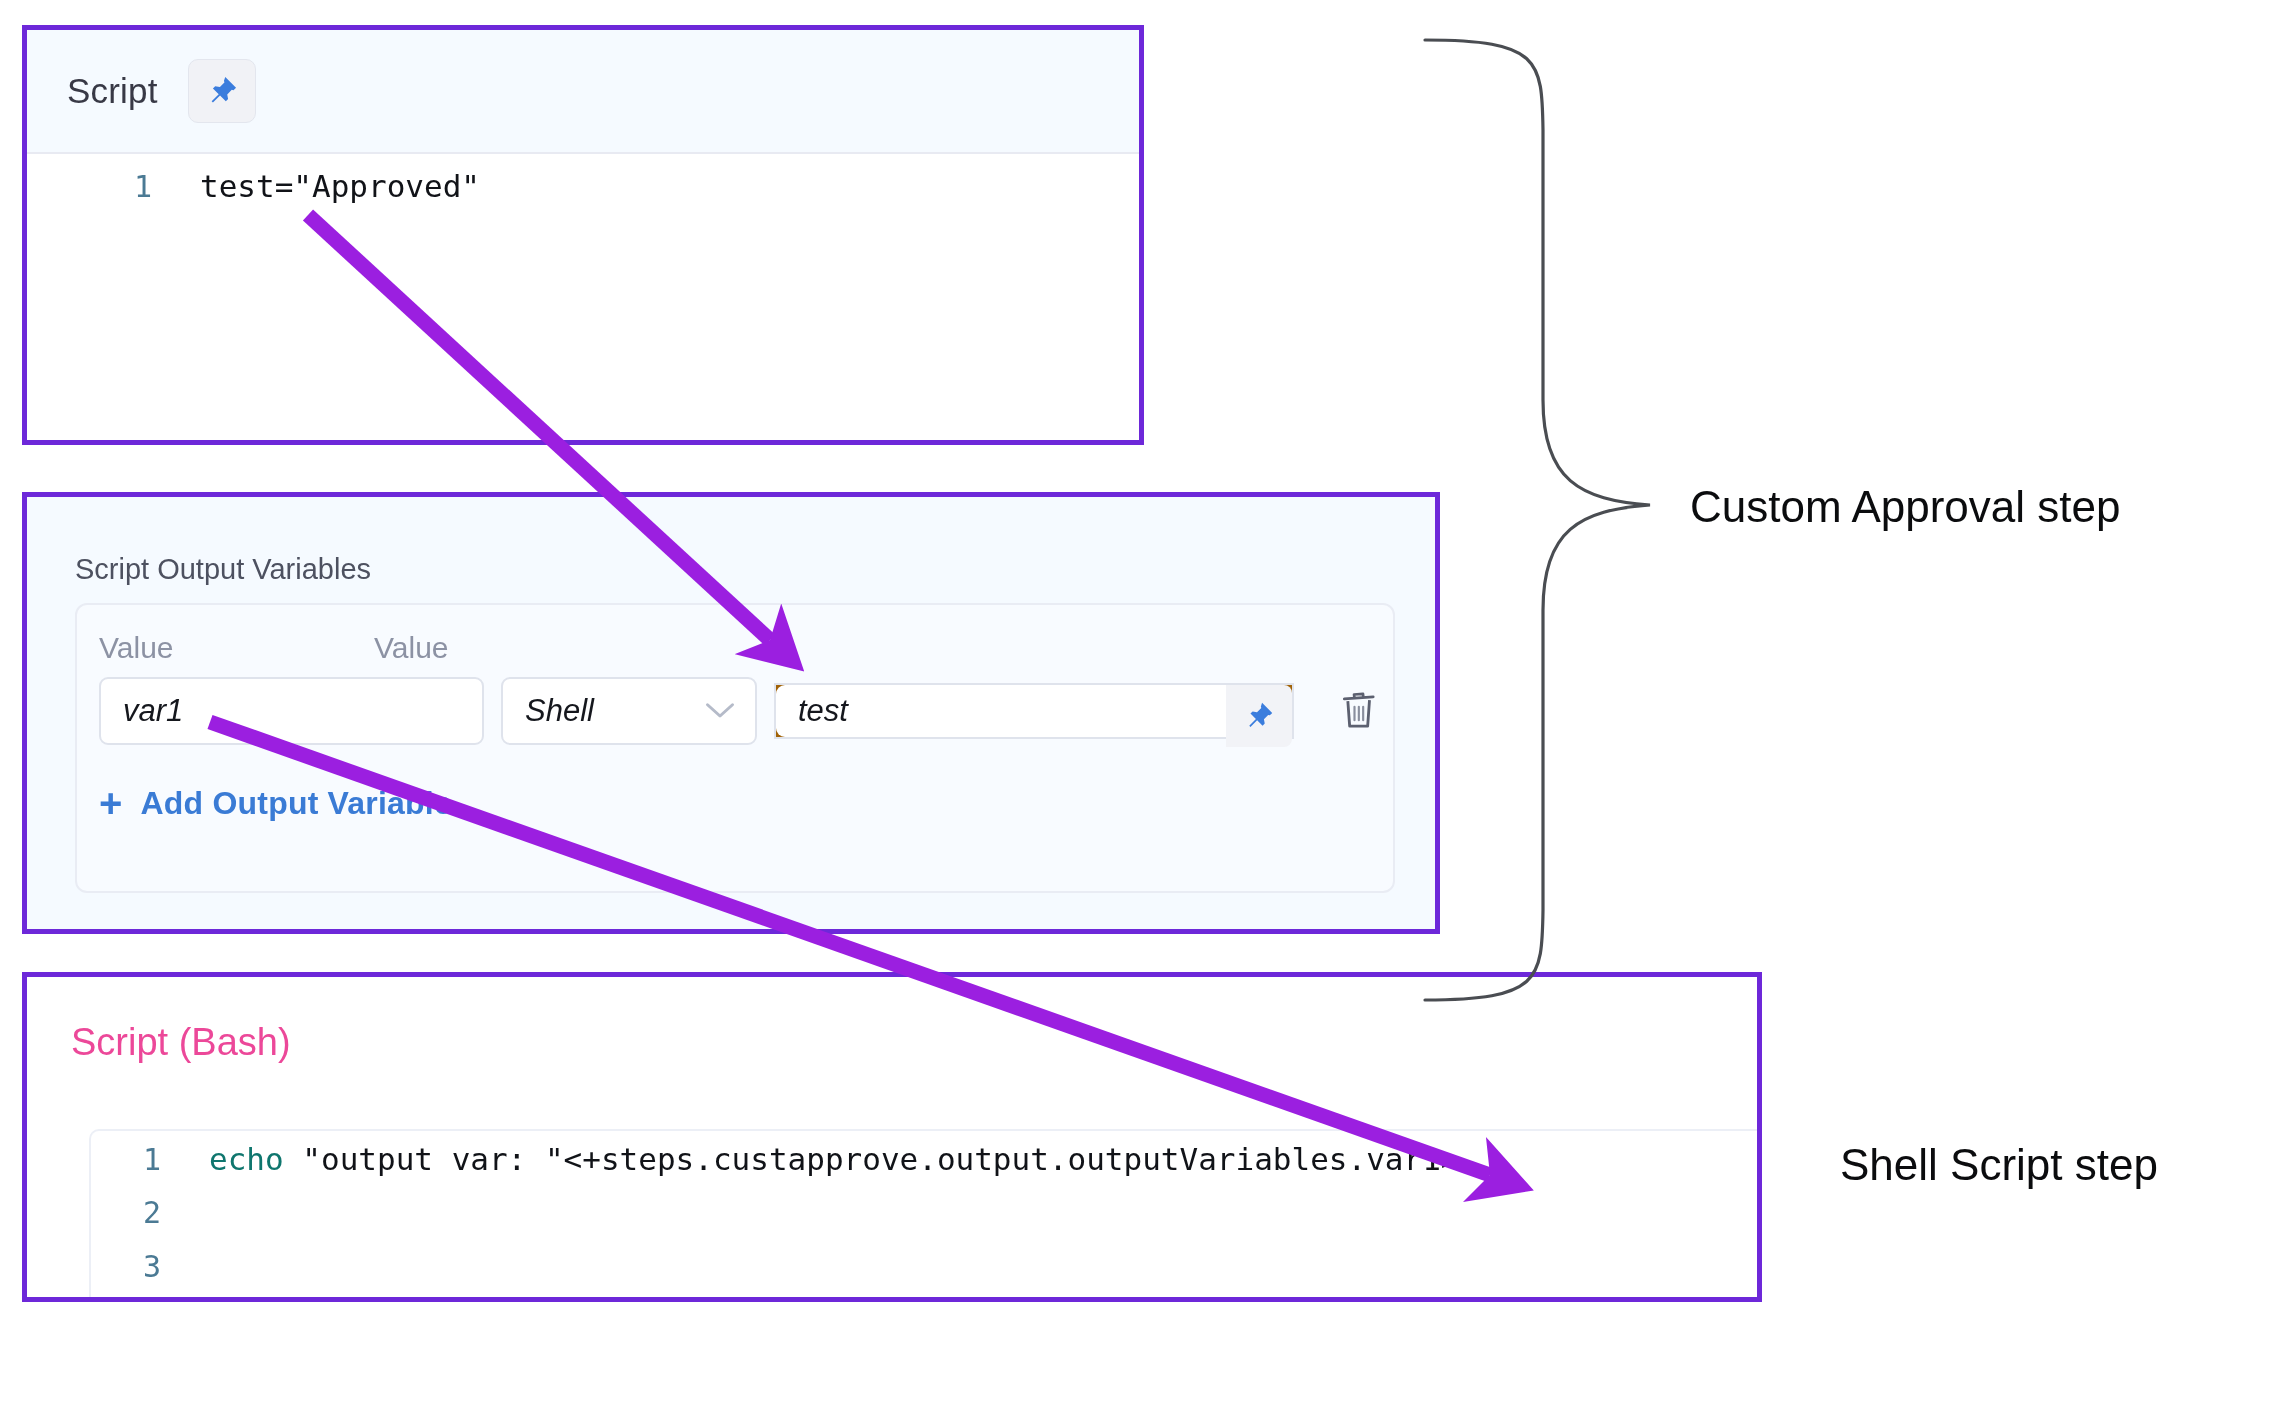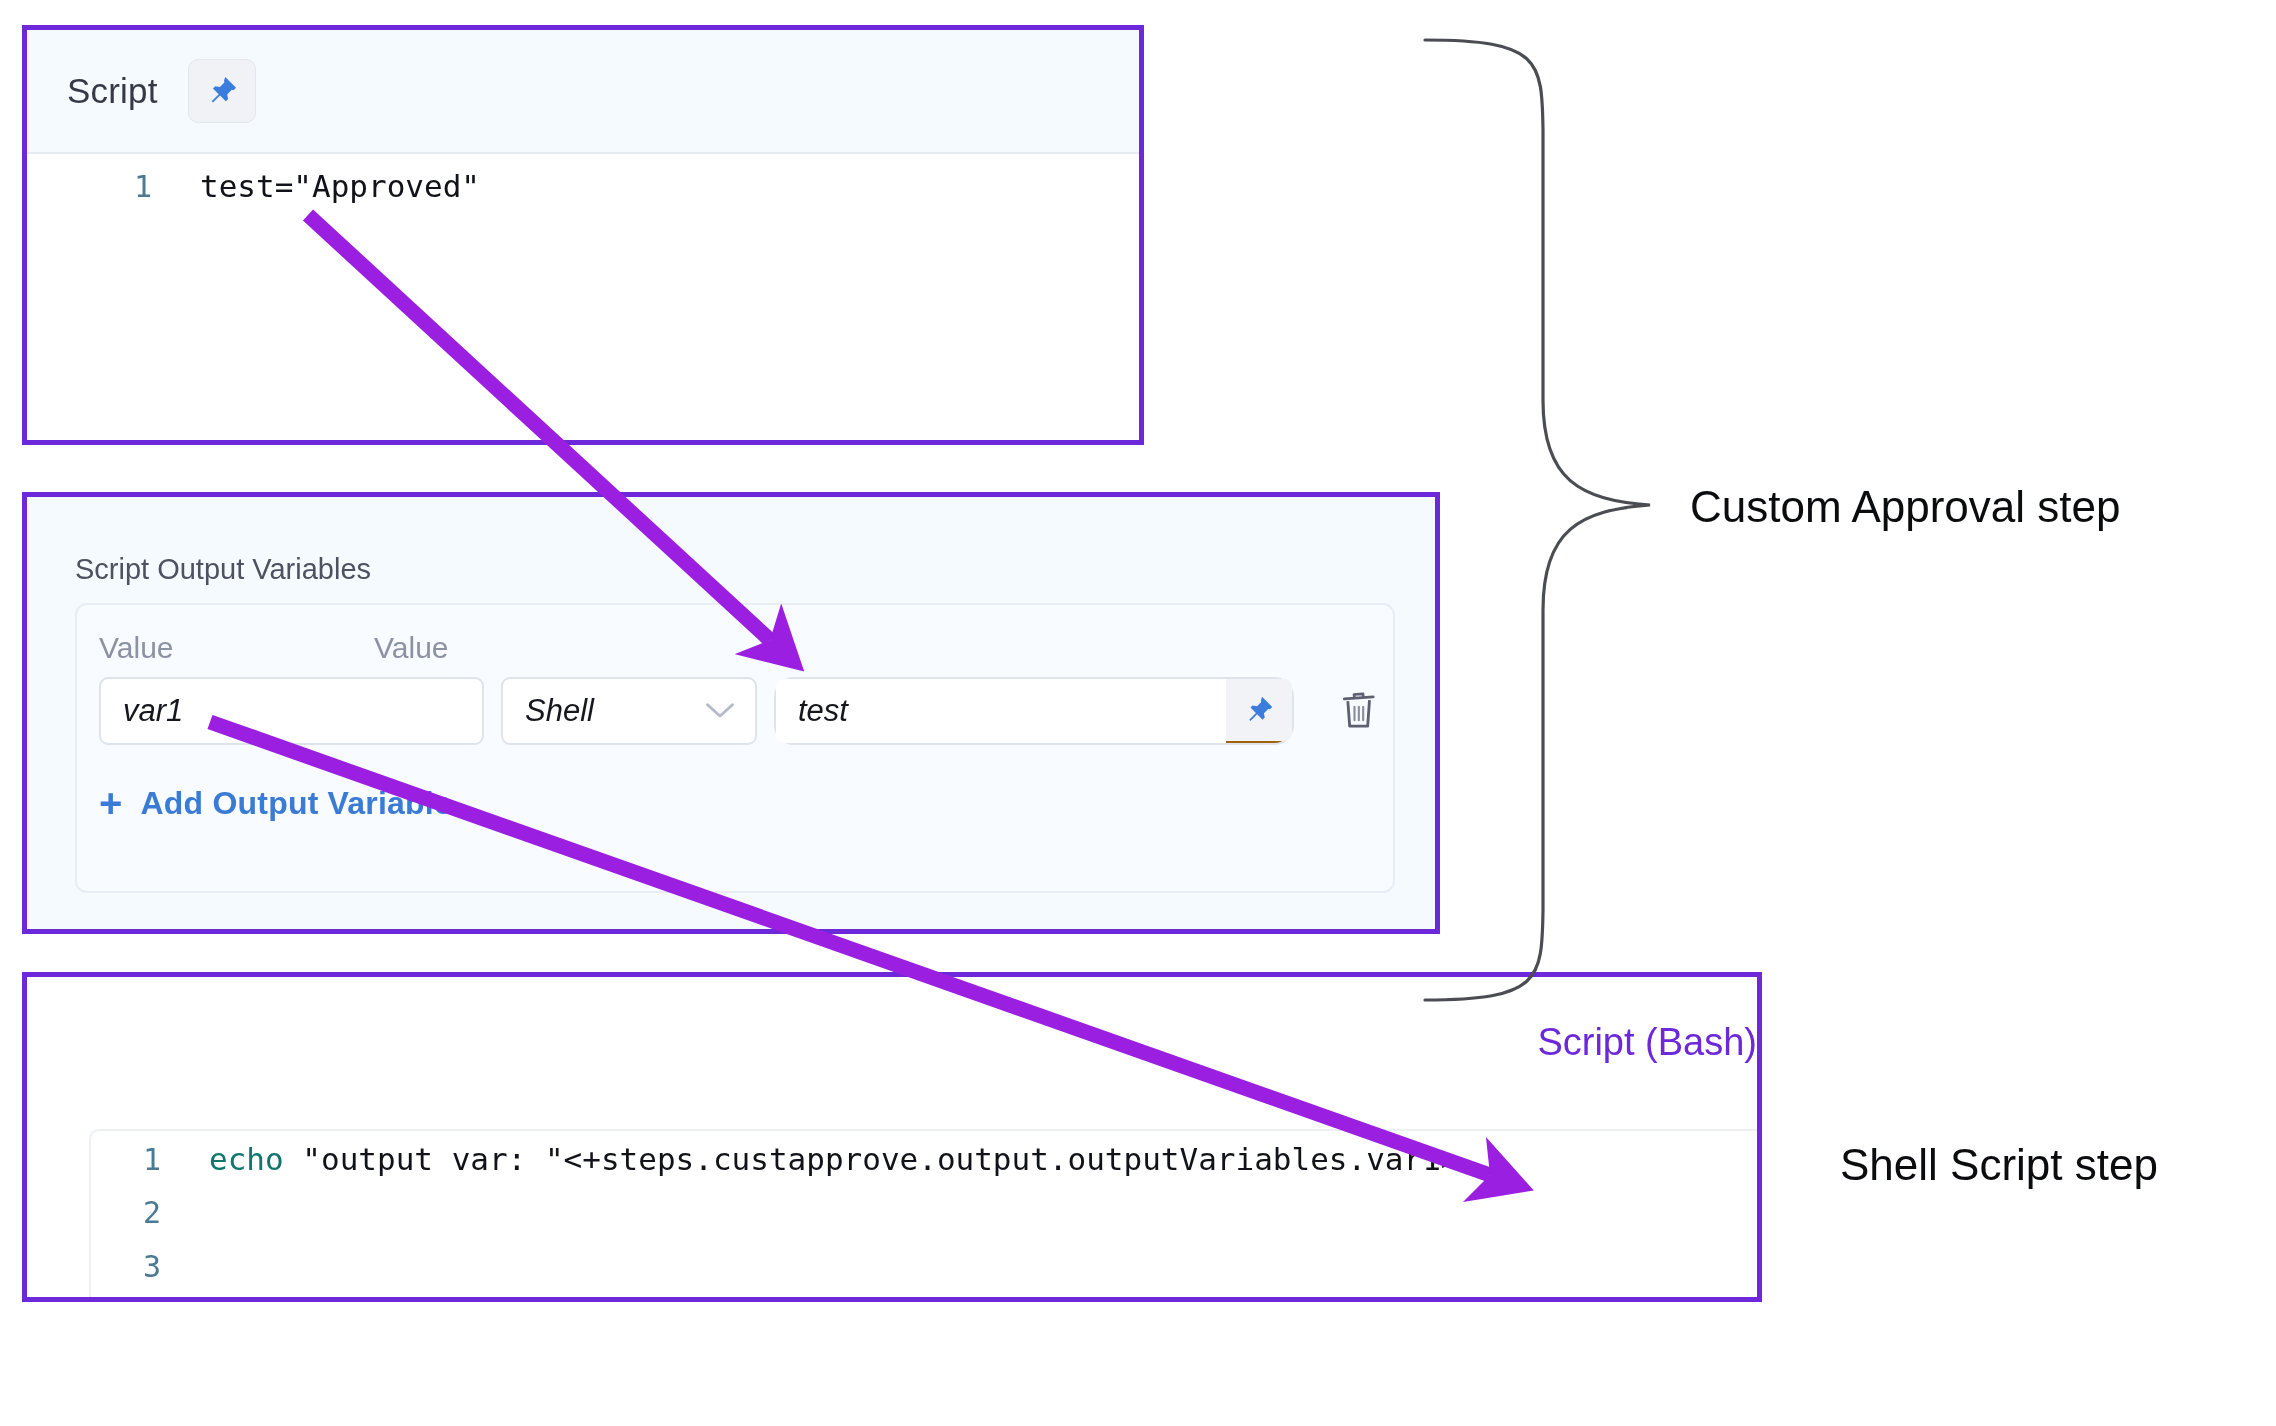--- a/index.html
+++ b/index.html
@@ -139,23 +139,23 @@
     padding-left: 22px;
     font-style: italic;
   }
   #field-name  { width: 385px; }
   #field-type  { width: 256px; justify-content: space-between; padding-right: 20px; }
   #field-value { width: 450px; border-right: none; border-radius: 9px 0 0 9px; }
   .value-wrap {
     display: flex;
     align-items: stretch;
     border: 2px solid #dfe3ec;
-    border-radius: 20px;
+    border-radius: 0;
     background: #a16207;
-    height: 68px;
+    height: 56px;
     box-sizing: border-box;
     margin-left: 17px;
   }
   .value-wrap #field-value {
     border: none;
     height: 100%;
   }
   .chev {
     color: #b5bbc9;
     font-size: 26px;
@@ -188,23 +188,22 @@
   
   #bash-panel {
     left: 22px;
     top: 972px;
     width: 1740px;
     height: 330px;
     background: #ffffff;
   }
   .bash-title {
     font-size: 38px;
-    color: #6d28d9;
+    color: #ec4899;
     padding: 44px 0 0 44px;
-    text-align: right;
   }
   .bash-code {
     position: absolute;
     left: 62px;
     right: 0;
     top: 152px;
     bottom: 0;
     background: #ffffff;
     border-top: 2px solid #eceff6;
     border-left: 2px solid #eceff6;

